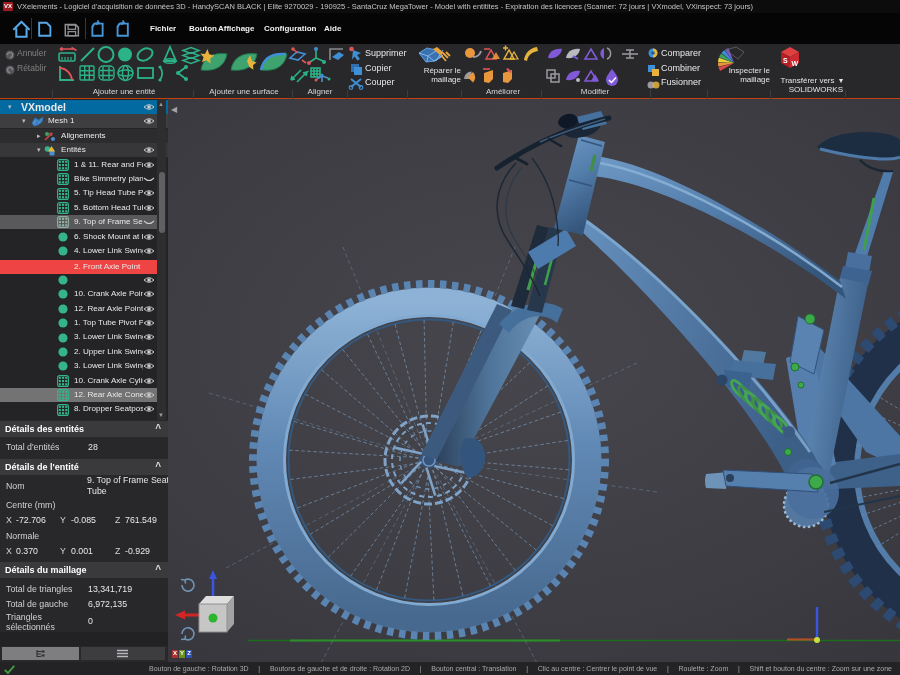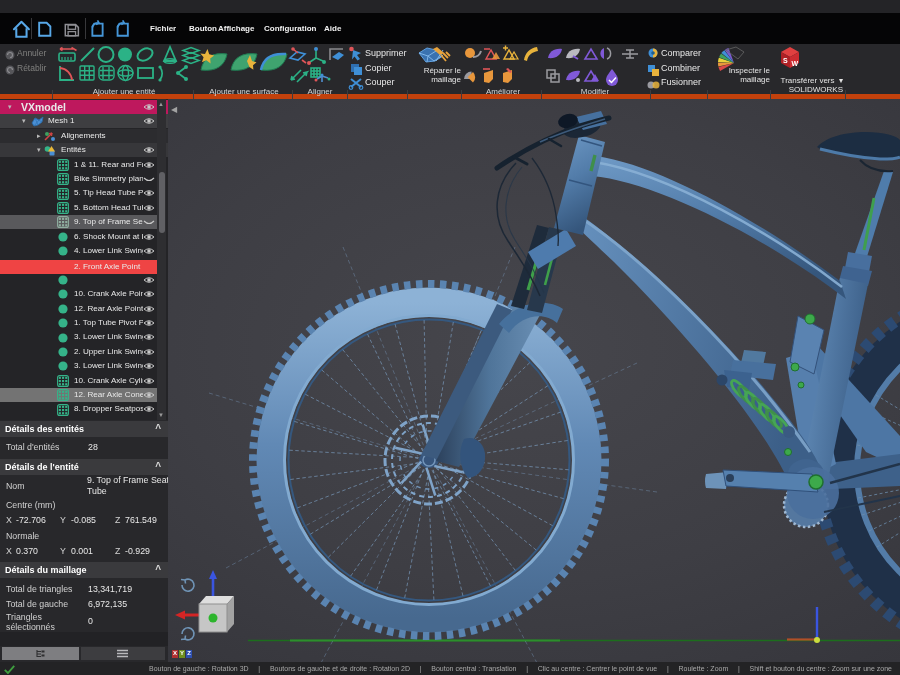--- a/index.html
+++ b/index.html
@@ -6,21 +6,21 @@
 .abs{position:absolute}
 
 #titlebar{position:absolute;left:0;top:0;width:900px;height:13px;background:#0c0c0d;color:#c4c4c4;font-size:7.5px;line-height:13px;white-space:nowrap}
 #vxlogo{position:absolute;left:3px;top:2px;width:10px;height:9px;background:#9e1b20;color:#fff;font-size:6px;font-weight:bold;text-align:center;line-height:9px;border-radius:1px}
 #titletext{position:absolute;left:17px;top:0}
 
 #menubar{position:absolute;left:0;top:13px;width:900px;height:31px;background:#050506}
 .menuitem{position:absolute;top:0;height:31px;line-height:31px;color:#f2f2f2;font-size:8px;font-weight:bold}
 .qsep{position:absolute;top:5px;width:1px;height:21px;background:#38383b}
 
-#ribbon{position:absolute;left:0;top:44px;width:900px;height:55px;background:#28282b;border-bottom:5px solid #c2410c}
+#ribbon{position:absolute;left:0;top:44px;width:900px;height:55px;background:#28282b;border-bottom:1px solid #c2410c}
 .rsep{position:absolute;top:46px;width:1px;height:51px;background:#3c3c3f}
 .rlabel{position:absolute;top:42px;height:11px;line-height:11px;font-size:8px;color:#d6d6d6;text-align:center;white-space:nowrap}
 .rstack{position:absolute;font-size:9px;color:#e8e8e8;white-space:nowrap}
 .disab{color:#80807f;font-size:8.5px}
 .big2{position:absolute;font-size:8px;line-height:8.5px;color:#e4e4e4;text-align:right;white-space:nowrap}
 
 #panel{position:absolute;left:0;top:99px;width:168px;height:563px;background:#242427;overflow:hidden}
 .trow{position:absolute;left:0;width:157px;height:14px;color:#e9e9e9;font-size:8.1px;line-height:14px;white-space:nowrap;overflow:hidden}
 .chev{position:absolute;color:#b9b9b9;font-size:7px}
 .phead{position:absolute;left:0;width:168px;height:16px;background:#3a3a3d;color:#fff;font-size:9px;font-weight:bold;line-height:16px}
@@ -28,20 +28,24 @@
 .phead .caret{position:absolute;right:7px;top:2px;font-weight:bold;color:#d8d8d8;font-size:10px;line-height:12px}
 .plbl{position:absolute;color:#d2d2d2;font-size:8.8px;white-space:nowrap}
 .pval{position:absolute;color:#e8e8e8;font-size:8.8px;white-space:nowrap}
 
 #statusbar{position:absolute;left:0;top:662px;width:900px;height:13px;background:#232325;color:#a9a9a9;font-size:7px;line-height:13px;white-space:nowrap}
 
 #viewport{position:absolute;left:168px;top:99px;width:732px;height:563px;background:radial-gradient(ellipse 700px 470px at 48% 44%,#46464c 0%,#3e3e44 50%,#333339 100%);overflow:hidden}
 </style></head><body>
 <div id="app">
 
+<div id="titlebar">
+  <div id="vxlogo">VX</div>
+  <div id="titletext">VXelements - Logiciel d'acquisition de données 3D - HandySCAN BLACK | Elite 9270029 - 190925 - SantaCruz MegaTower - Model with entitites - Expiration des licences (Scanner: 72 jours | VXmodel, VXinspect: 73 jours)</div>
+</div>
 
 <div id="menubar">
   <svg class="abs" style="left:9px;top:6px" width="135" height="21" viewBox="0 0 138 22.5">
 
     <path d="M2 11 L10 3 L18 11" fill="none" stroke="#58a8e8" stroke-width="2.2" stroke-linecap="round" stroke-linejoin="round"></path>
     <path d="M4.5 10 L4.5 19 L15.5 19 L15.5 10" fill="none" stroke="#58a8e8" stroke-width="2.2"></path>
 
     <path d="M29 4 h8 l4 4 v10 h-12 z" fill="none" stroke="#58a8e8" stroke-width="2"></path>
 
     <path d="M57 6 h11 l3 3 v9 h-14 z" fill="none" stroke="#8f8f94" stroke-width="1.6"></path>
@@ -224,21 +228,21 @@
 <path d="M781 8 L790 3 L799 8 L790 13 Z" fill="#e04040"></path>
 <path d="M781 8 L790 13 L790 24 L781 19 Z" fill="#b02025"></path>
 <path d="M799 8 L790 13 L790 24 L799 19 Z" fill="#cc2c31"></path>
 <text x="783" y="19" font-size="7" font-weight="bold" fill="#fff" font-family="Liberation Sans,sans-serif">S</text>
 <text x="791.5" y="21.5" font-size="7" font-weight="bold" fill="#fff" font-family="Liberation Sans,sans-serif">W</text>
 </svg>
 </div>
 </div>
 
 <div id="panel">
-<div class="trow" style="top:1.0px;background:#be185d;width:168px">
+<div class="trow" style="top:1.0px;background:#0369a1;width:168px">
         <span class="chev" style="left:8px;top:0">▾</span>
         <span style="position:absolute;left:21px;font-size:10.5px;font-weight:bold">VXmodel</span>
       </div>
 <svg class="abs" style="left:143px;top:3.0px" width="12" height="10" viewBox="0 0 12 10">
         <path d="M1 5 Q6 0.5 11 5 Q6 9.5 1 5 Z" fill="none" stroke="#c9c9c9" stroke-width="1"></path>
         <circle cx="6" cy="5" r="1.8" fill="#c9c9c9"></circle>
       </svg>
 <div class="trow" style="top:15.4px;background:#3e3e41;width:168px">
         <span class="chev" style="left:22px;top:0">▾</span>
         <span style="position:absolute;left:48px">Mesh 1</span>

